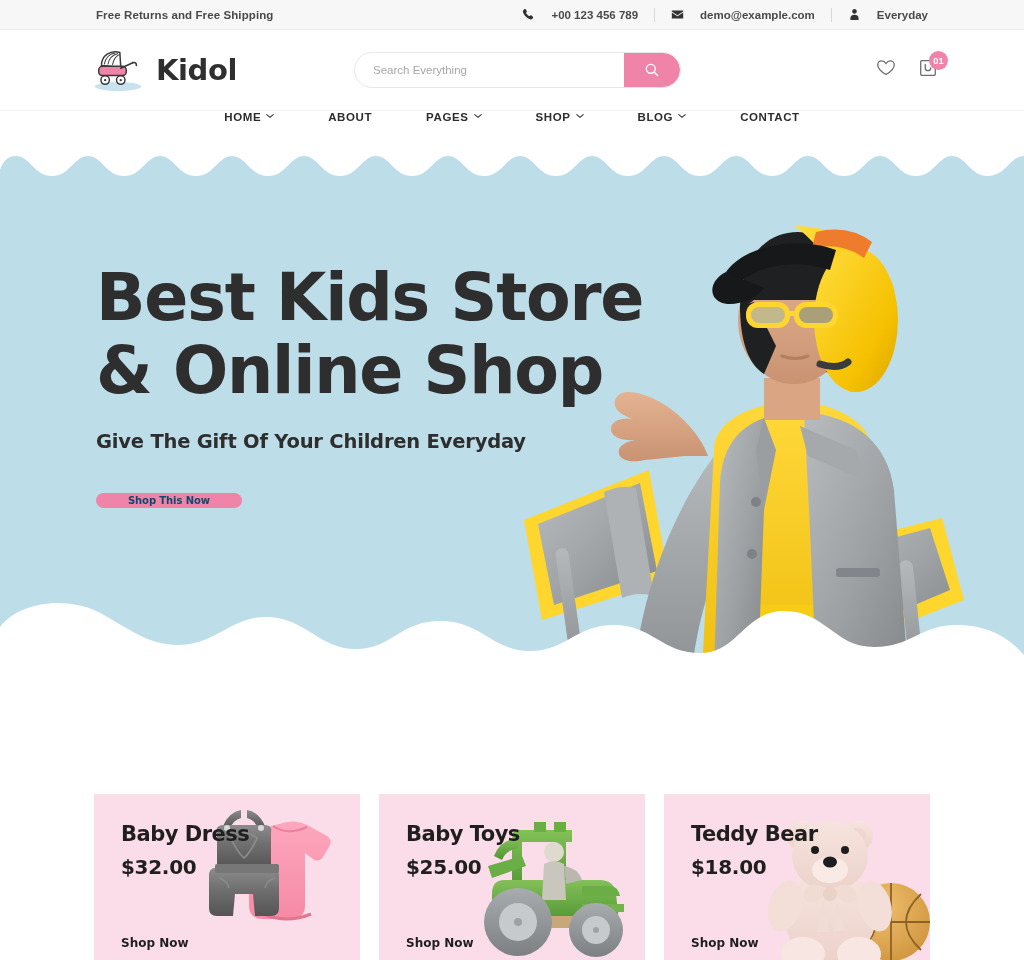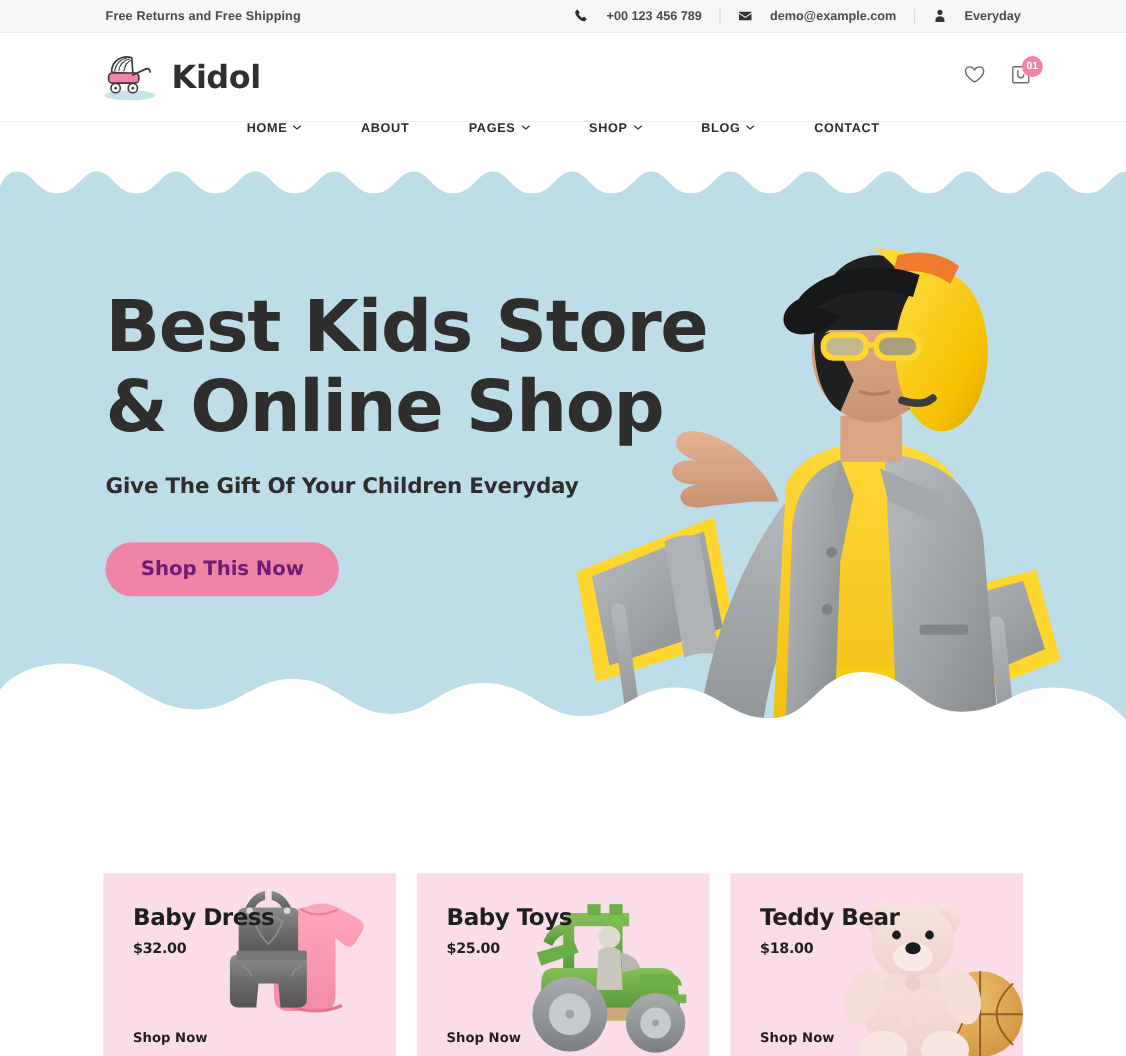--- a/index.html
+++ b/index.html
@@ -186,25 +186,25 @@
     font-family: "DejaVu Sans", sans-serif;
     font-size: 19.5px;
     font-weight: 700;
     color: #2e2e2e;
     letter-spacing: -0.2px;
   }
   .hero-btn {
     margin-top: 40px;
     display: inline-block;
     background: #f083a8;
-    color: #701a75;
+    color: #0c4a6e;
     border: none;
     border-radius: 24px;
-    padding: 14px 32px;
-    font-size: 18px;
+    padding: 2px 32px;
+    font-size: 10px;
     font-weight: 700;
     font-family: "DejaVu Sans", sans-serif;
     letter-spacing: -0.1px;
     cursor: pointer;
   }
   .cloud-bottom {
     position: absolute;
     left: 0; bottom: -1px;
     width: 100%;
     height: 110px;
@@ -233,21 +233,21 @@
   .card-title {
     font-family: "DejaVu Sans", sans-serif;
     font-size: 21px;
     font-weight: 700;
     color: #1f1f1f;
     letter-spacing: -0.5px;
   }
   .card-price {
     margin-top: 9px;
     font-family: "DejaVu Sans", sans-serif;
-    font-size: 13px;
+    font-size: 20px;
     font-weight: 700;
     color: #1f1f1f;
     letter-spacing: -0.3px;
   }
   .card-cta {
     position: absolute;
     left: 27px;
     bottom: 24px;
     font-family: "DejaVu Sans", sans-serif;
     font-size: 12px;
@@ -321,20 +321,31 @@
         <path d="M46 17 q4 -1 4 3" fill="none" stroke="#3a3a3a" stroke-width="1.8" stroke-linecap="round"></path>
         <circle cx="16" cy="36" r="4.6" fill="#ffffff" stroke="#3a3a3a" stroke-width="1.6"></circle>
         <circle cx="33" cy="36" r="4.6" fill="#ffffff" stroke="#3a3a3a" stroke-width="1.6"></circle>
         <circle cx="16" cy="36" r="1.3" fill="#3a3a3a"></circle>
         <circle cx="33" cy="36" r="1.3" fill="#3a3a3a"></circle>
       </svg>
     </span>
     <span class="brand-name">Kidol</span>
   </div>
 
+  <div class="searchbar">
+    <input class="search-input" type="text" placeholder="Search Everything" style="">
+    <button class="search-btn">
+      <span>
+        <svg viewBox="0 0 20 20" width="16" height="16" fill="none" stroke="#ffffff" stroke-width="1.7">
+          <circle cx="8.5" cy="8.5" r="5.6"></circle>
+            <path d="M12.8 12.8 L17 17" stroke-linecap="round"></path>
+        </svg>
+      </span>
+    </button>
+  </div>
 
   <div class="header-actions">
     <span class="icon-btn">
       <span>
         <svg viewBox="0 0 22 20" width="20" height="18" fill="none" stroke="#6b6b6b" stroke-width="1.4">
           <path d="M11 17.3 C11 17.3 1.8 11.9 1.8 6.4 C1.8 3.8 3.8 2 6.1 2 C8.1 2 9.9 3.2 11 5 C12.1 3.2 13.9 2 15.9 2 C18.2 2 20.2 3.8 20.2 6.4 C20.2 11.9 11 17.3 11 17.3 Z"></path>
         </svg>
       </span>
     </span>
     <span class="icon-btn">

